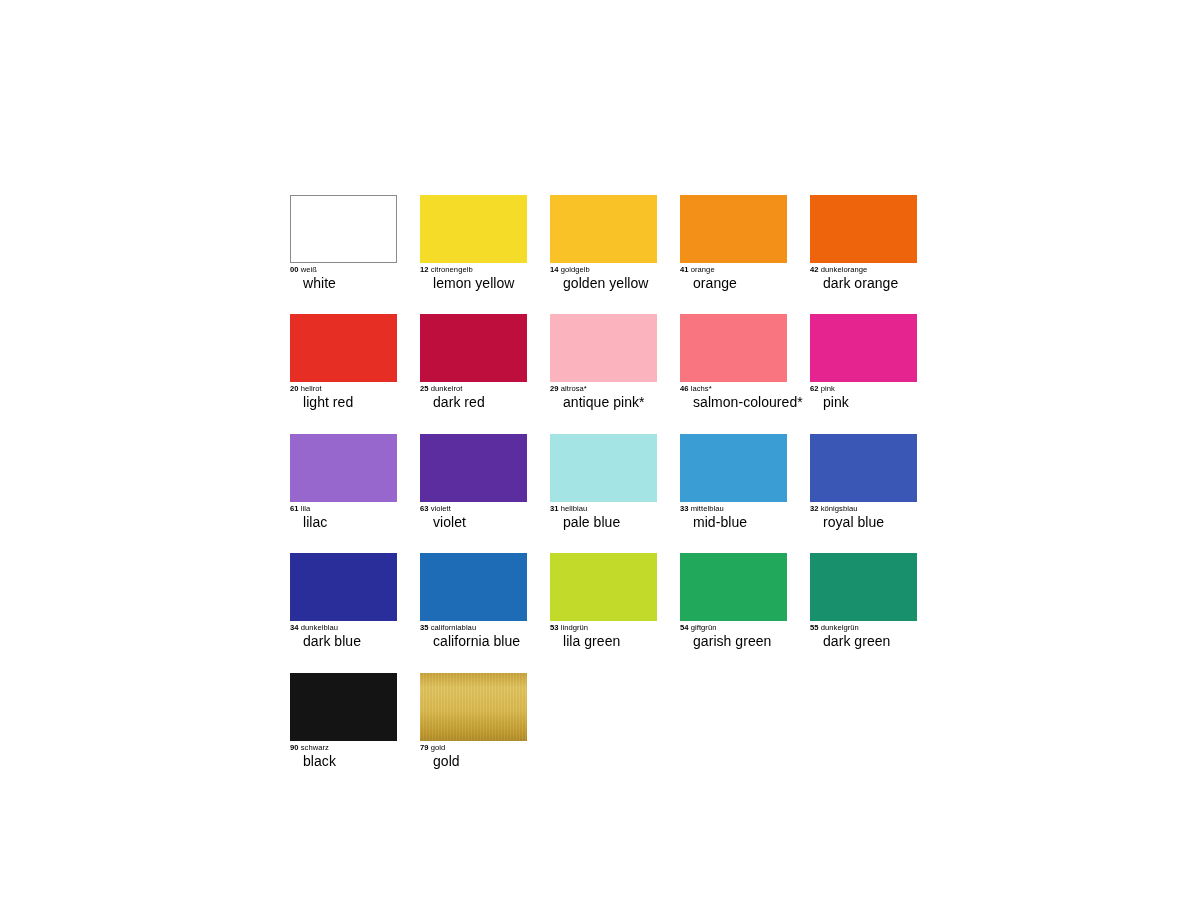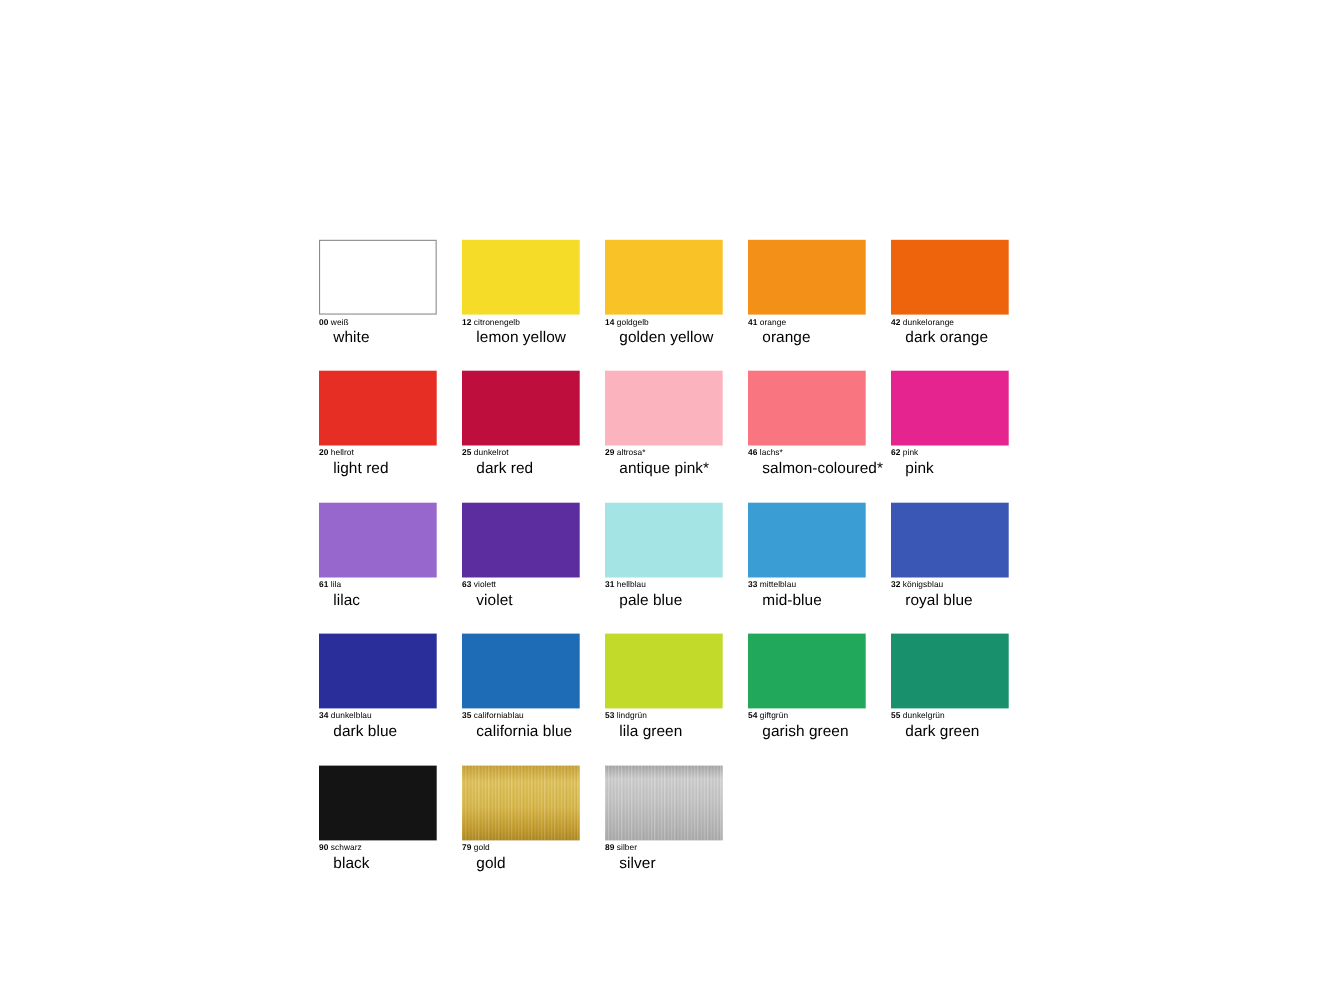--- a/index.html
+++ b/index.html
@@ -9,21 +9,21 @@
   }
   body {
     width: 1200px;
     height: 900px;
     font-family: "Liberation Sans", sans-serif;
     overflow: hidden;
   }
   #chart-sheet {
     position: absolute;
     left: 290px;
-    top: 218px;
+    top: 195px;
     width: 620px;
   }
   .swatch-grid {
     display: grid;
     grid-template-columns: repeat(5, 107px);
     column-gap: 23px;
     row-gap: 23px;
   }
   .swatch-cell {
     width: 107px;
@@ -227,21 +227,14 @@
           <div class="label-en">black</div>
         </div>
       </div>
       <div class="swatch-cell">
         <div class="swatch-chip metallic-gold"></div>
         <div class="swatch-labels">
           <div class="label-de"><span class="code">79</span> <span>gold</span></div>
           <div class="label-en">gold</div>
         </div>
       </div>
-      <div class="swatch-cell">
-        <div class="swatch-chip metallic-silver"></div>
-        <div class="swatch-labels">
-          <div class="label-de"><span class="code">89</span> <span>silber</span></div>
-          <div class="label-en">silver</div>
-        </div>
-      </div>
     </div>
 </div>
 
 </body></html>

